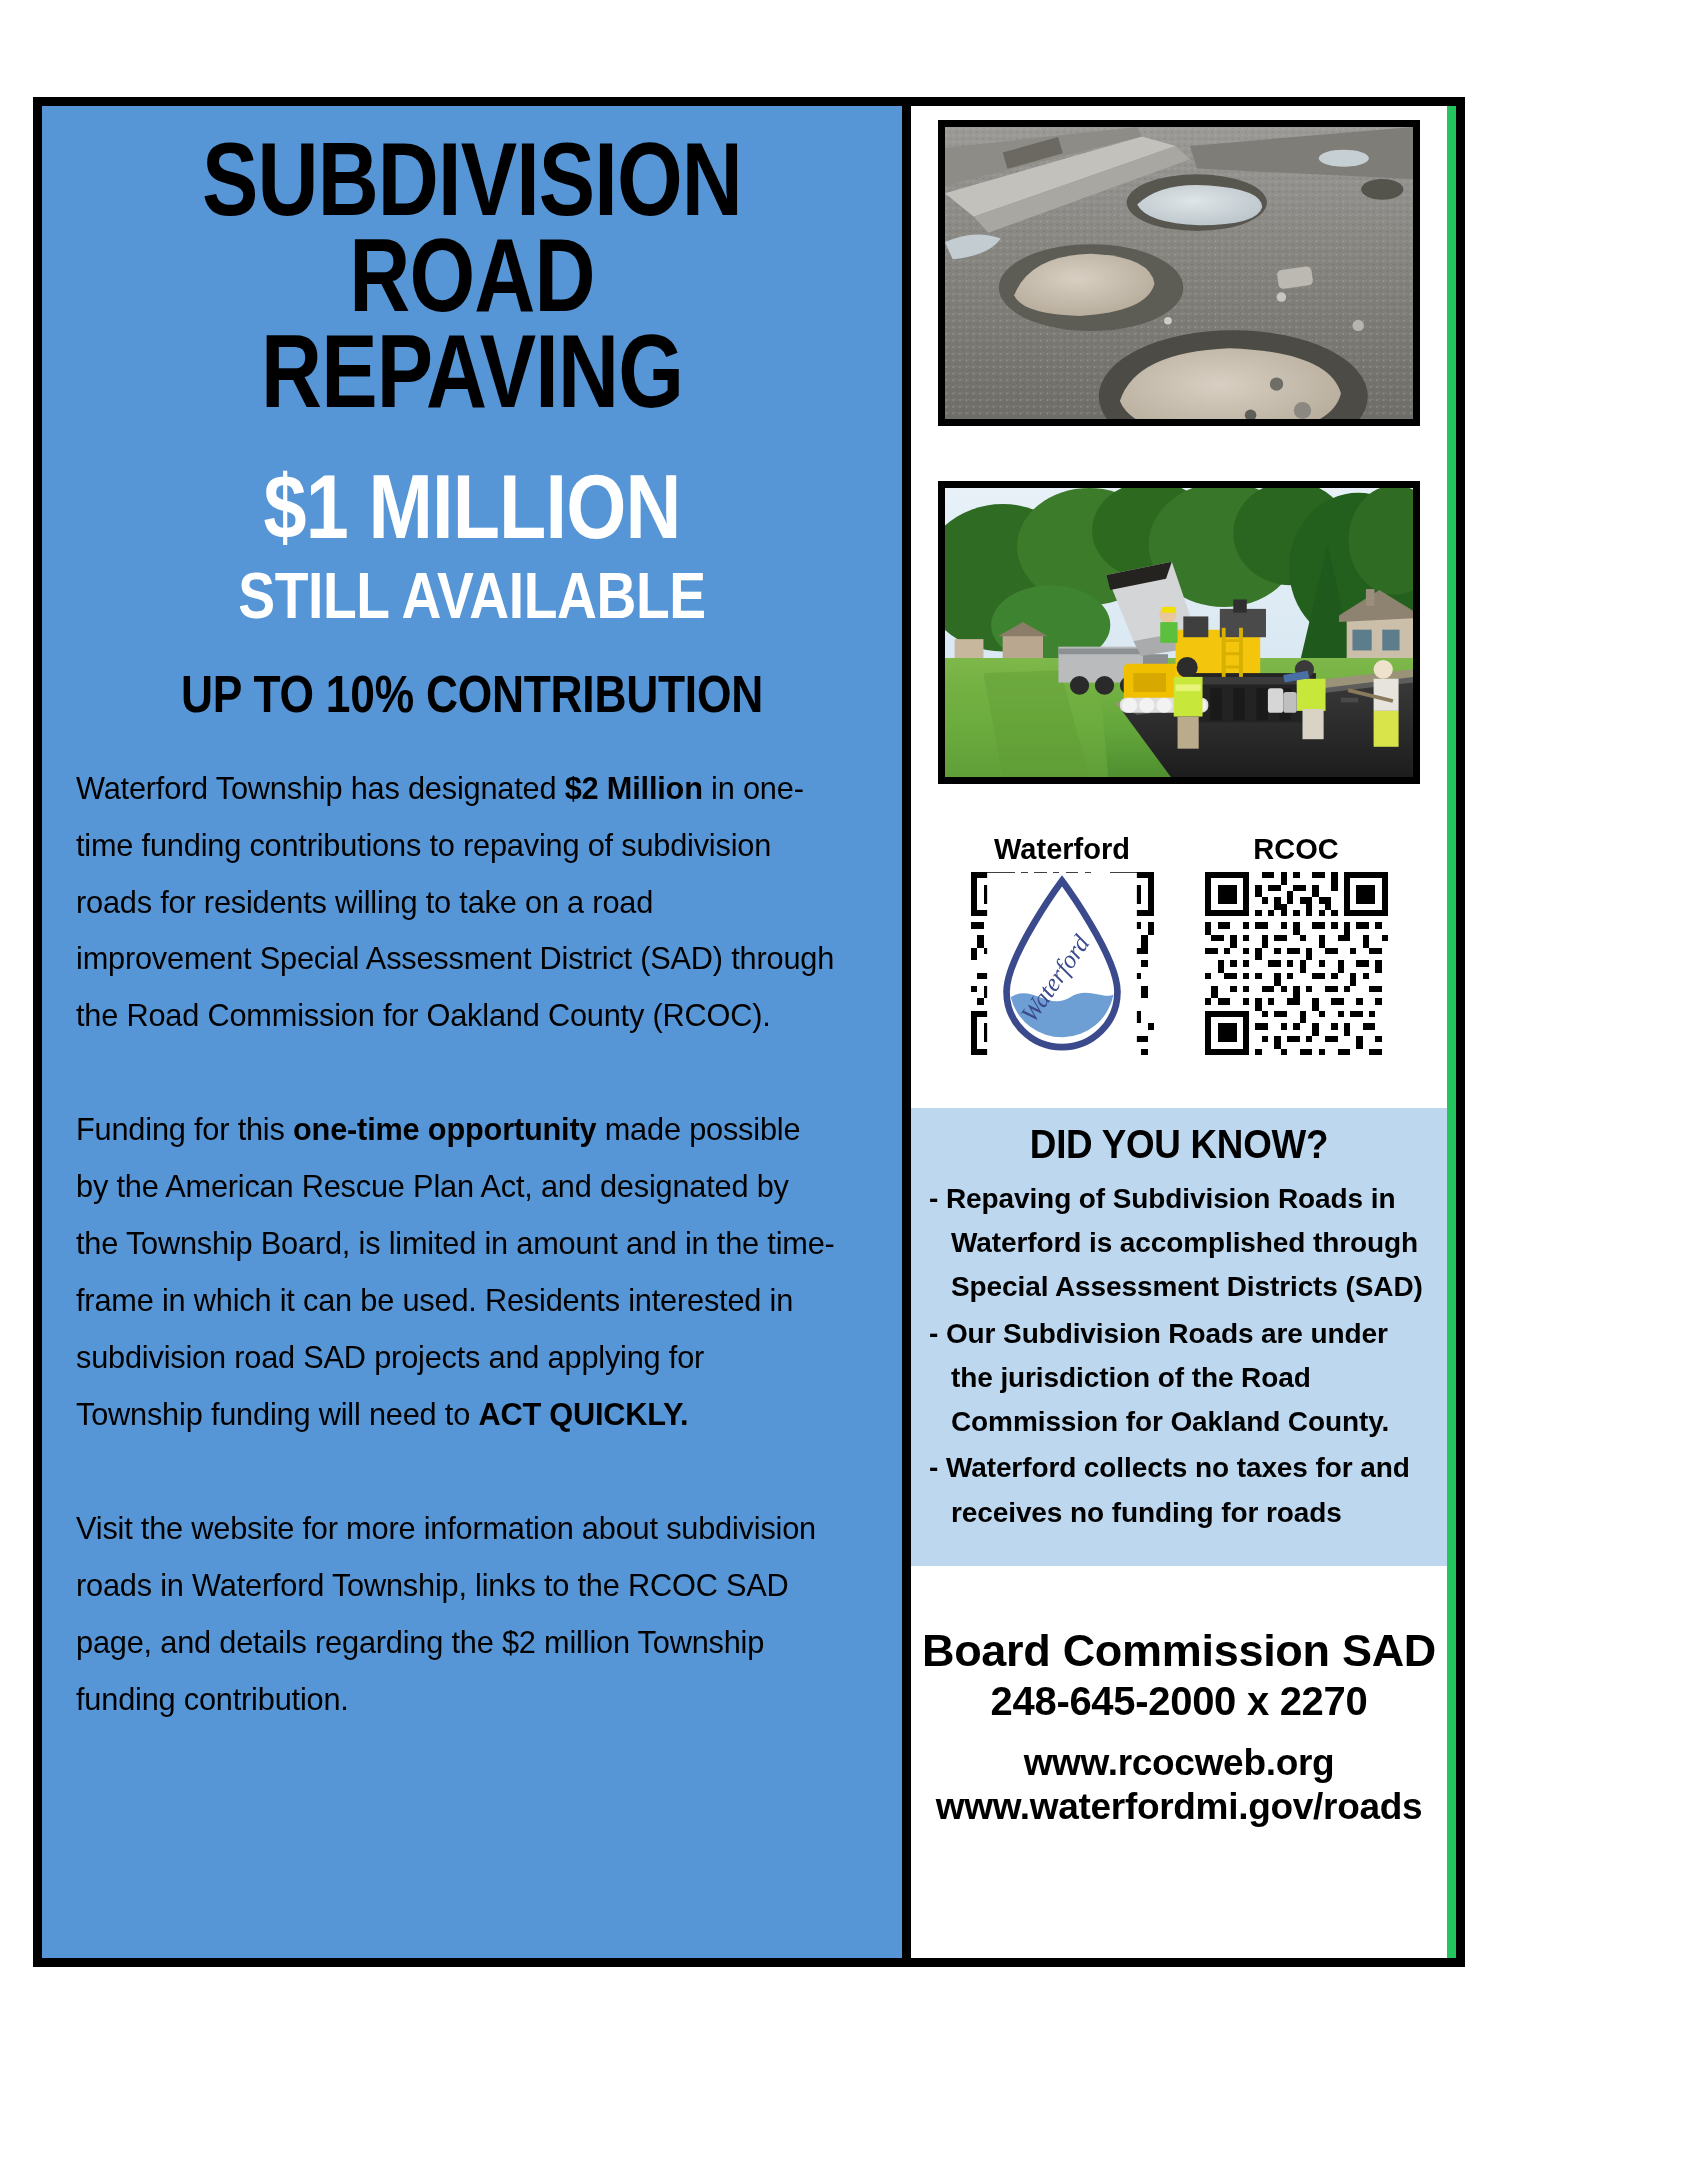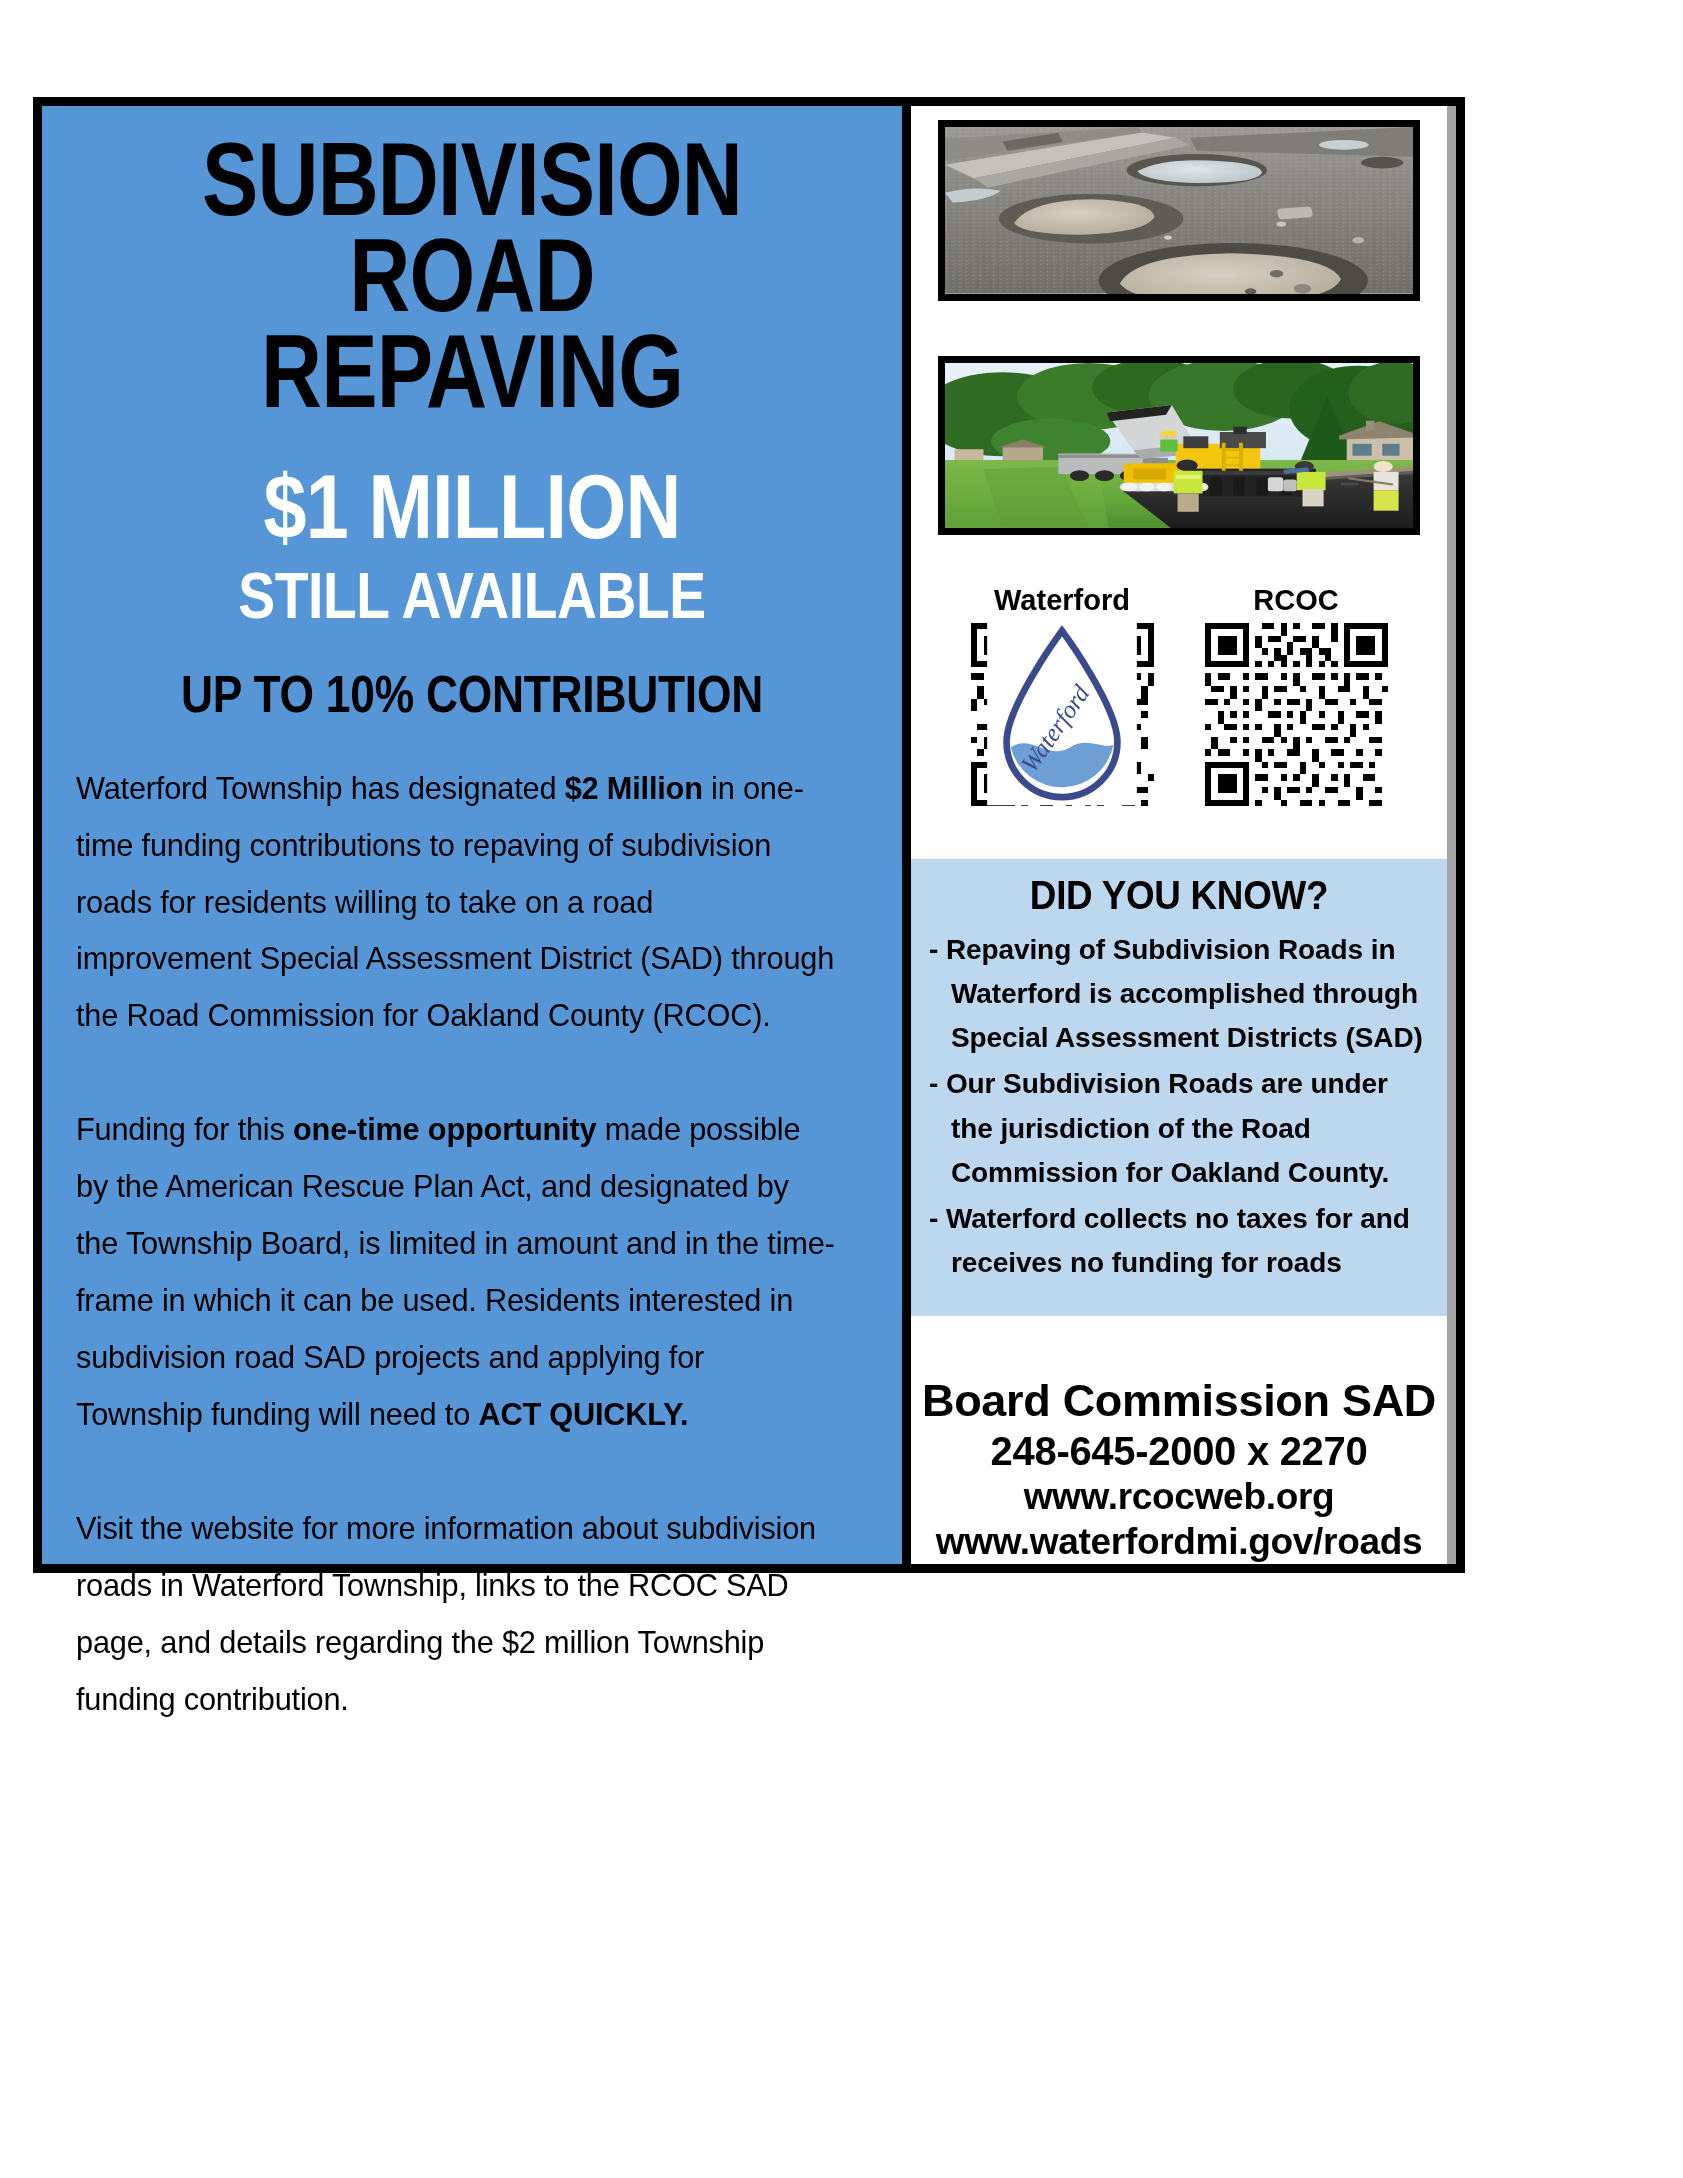--- a/index.html
+++ b/index.html
@@ -13,22 +13,22 @@
     font-family: "Liberation Sans", sans-serif;
     overflow: hidden;
   }
 
   
   #poster {
     position: absolute;
     left: 33px;
     top: 97px;
     width: 1432px;
-    height: 1476px;
-    background: #a3a3a3;
+    height: 1870px;
+    background: #22c55e;
     border: 9px solid #000000;
     box-sizing: border-box;
     display: flex;
     flex-direction: row;
   }
 
   
   #left-col {
     width: 869px;
     background: #5796d6;
@@ -199,21 +199,21 @@
     box-sizing: border-box;
   }
   .foot-line {
     font-family: "Liberation Sans Narrow", "Liberation Sans", sans-serif;
     font-weight: bold;
     color: #000000;
     letter-spacing: -0.3px;
   }
   #foot-title { font-size: 45px; line-height: 1.15; }
   #foot-phone { font-size: 40px; line-height: 1.2; }
-  #foot-web1  { font-size: 37px; line-height: 1.2; }
+  #foot-web1  { font-size: 37px; line-height: 1.2; margin-top: 16px; }
   #foot-web2  { font-size: 37px; line-height: 1.2; }
 </style>
 </head>
 <body>
 
 <div id="poster">
 
   <div id="left-col">
 
     <div class="headline">

